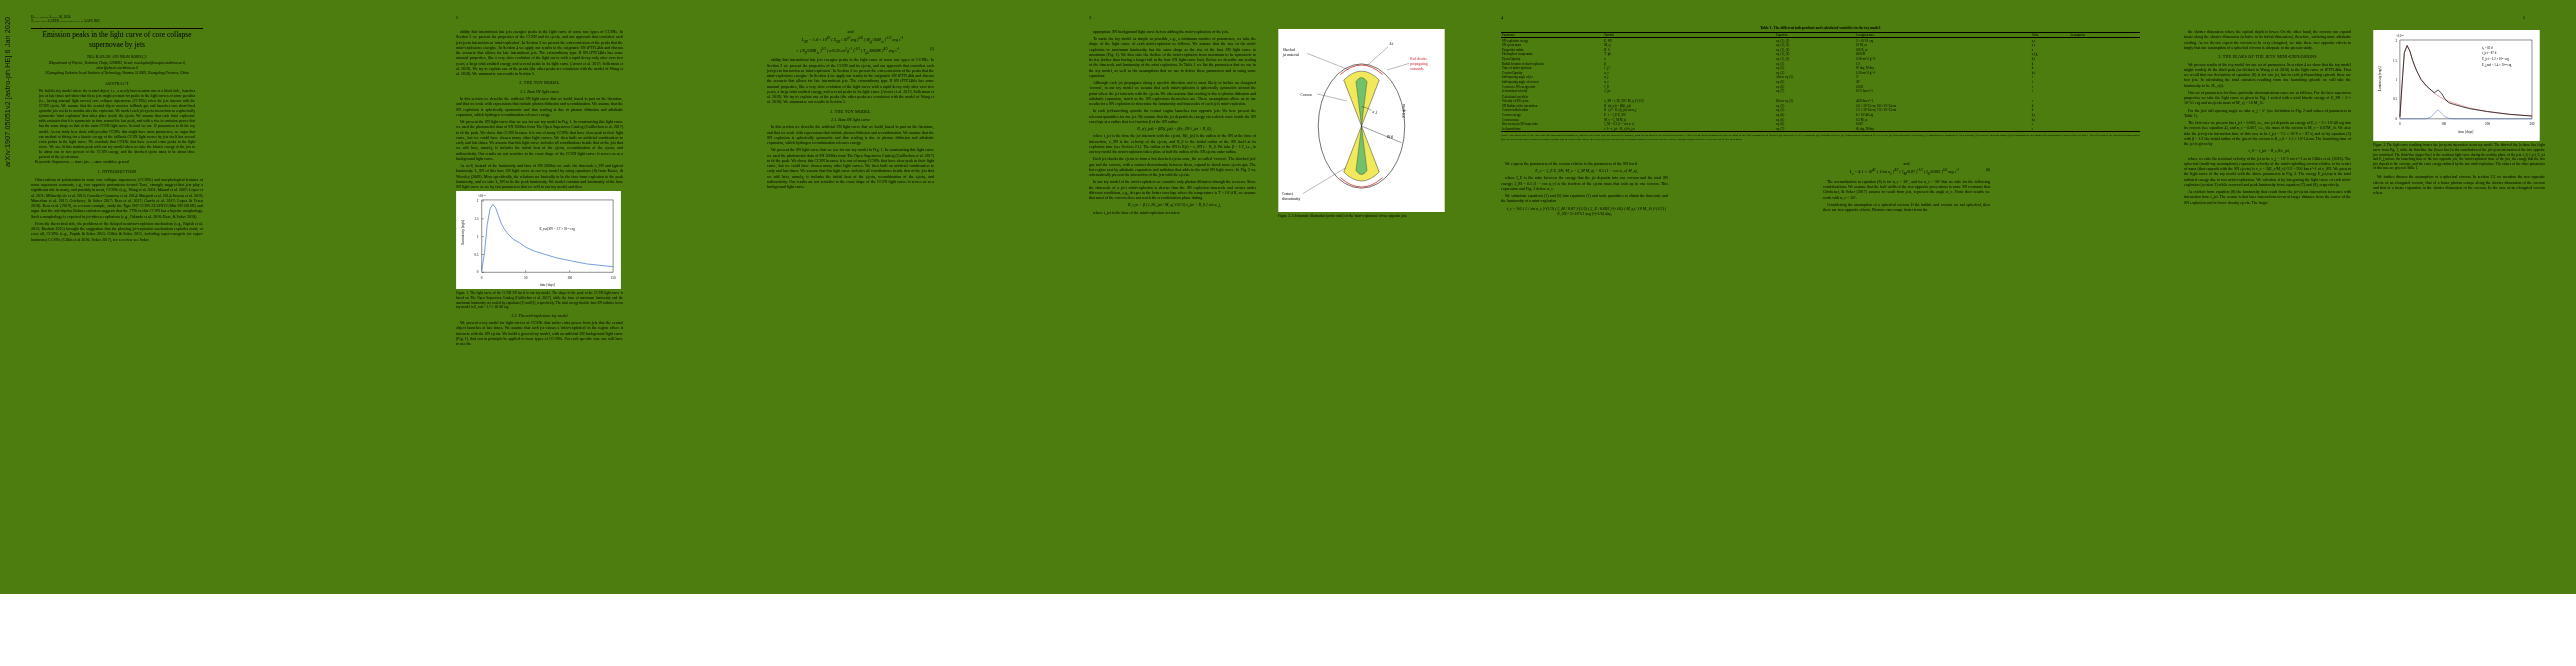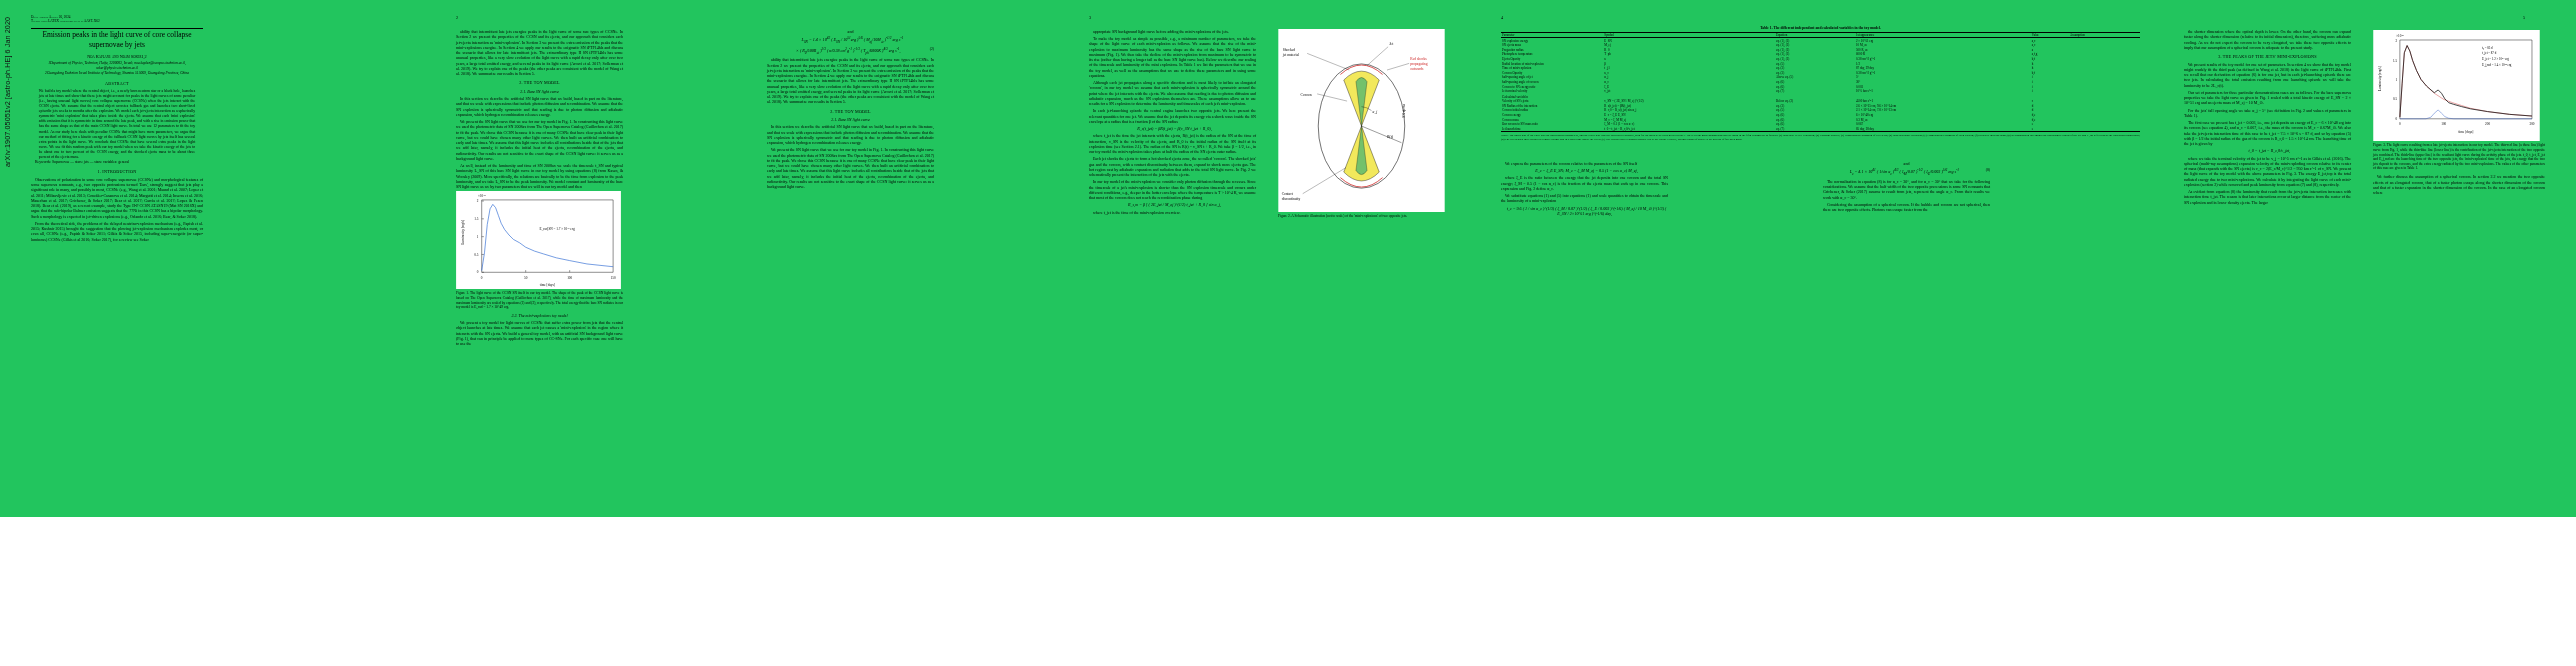--- a/index.html
+++ b/index.html
@@ -1,18 +1,18 @@
 <!DOCTYPE html>
 <html style="font-size:9px"><head>
 <meta charset="utf-8">
 <style>
   html,body{margin:0;padding:0;background:#ffffff;}
   body{font-family:"Liberation Serif", serif; color:#000;}
   .page{
-    width:2576px;height:517px;position:relative;overflow:hidden;background:#22c55e;
+    width:2576px;height:594px;position:relative;overflow:hidden;background:#4d7c0f;
   }
   .arxiv-strip{
     position:absolute; left:3.3px; top:167px; width:167px; height:14.5px;
     transform:rotate(-90deg); transform-origin:left top;
     font-family:"Liberation Sans", sans-serif; font-size:7.2px; color:#111;
     letter-spacing:0.1px; white-space:nowrap;
   }
   .col{position:absolute; top:0; font-size:4px; line-height:1.32; text-align:justify;}
   .col p{margin:0 0 1.9px 0; text-indent:3.9px;}
   .col p.noind{text-indent:0;}

